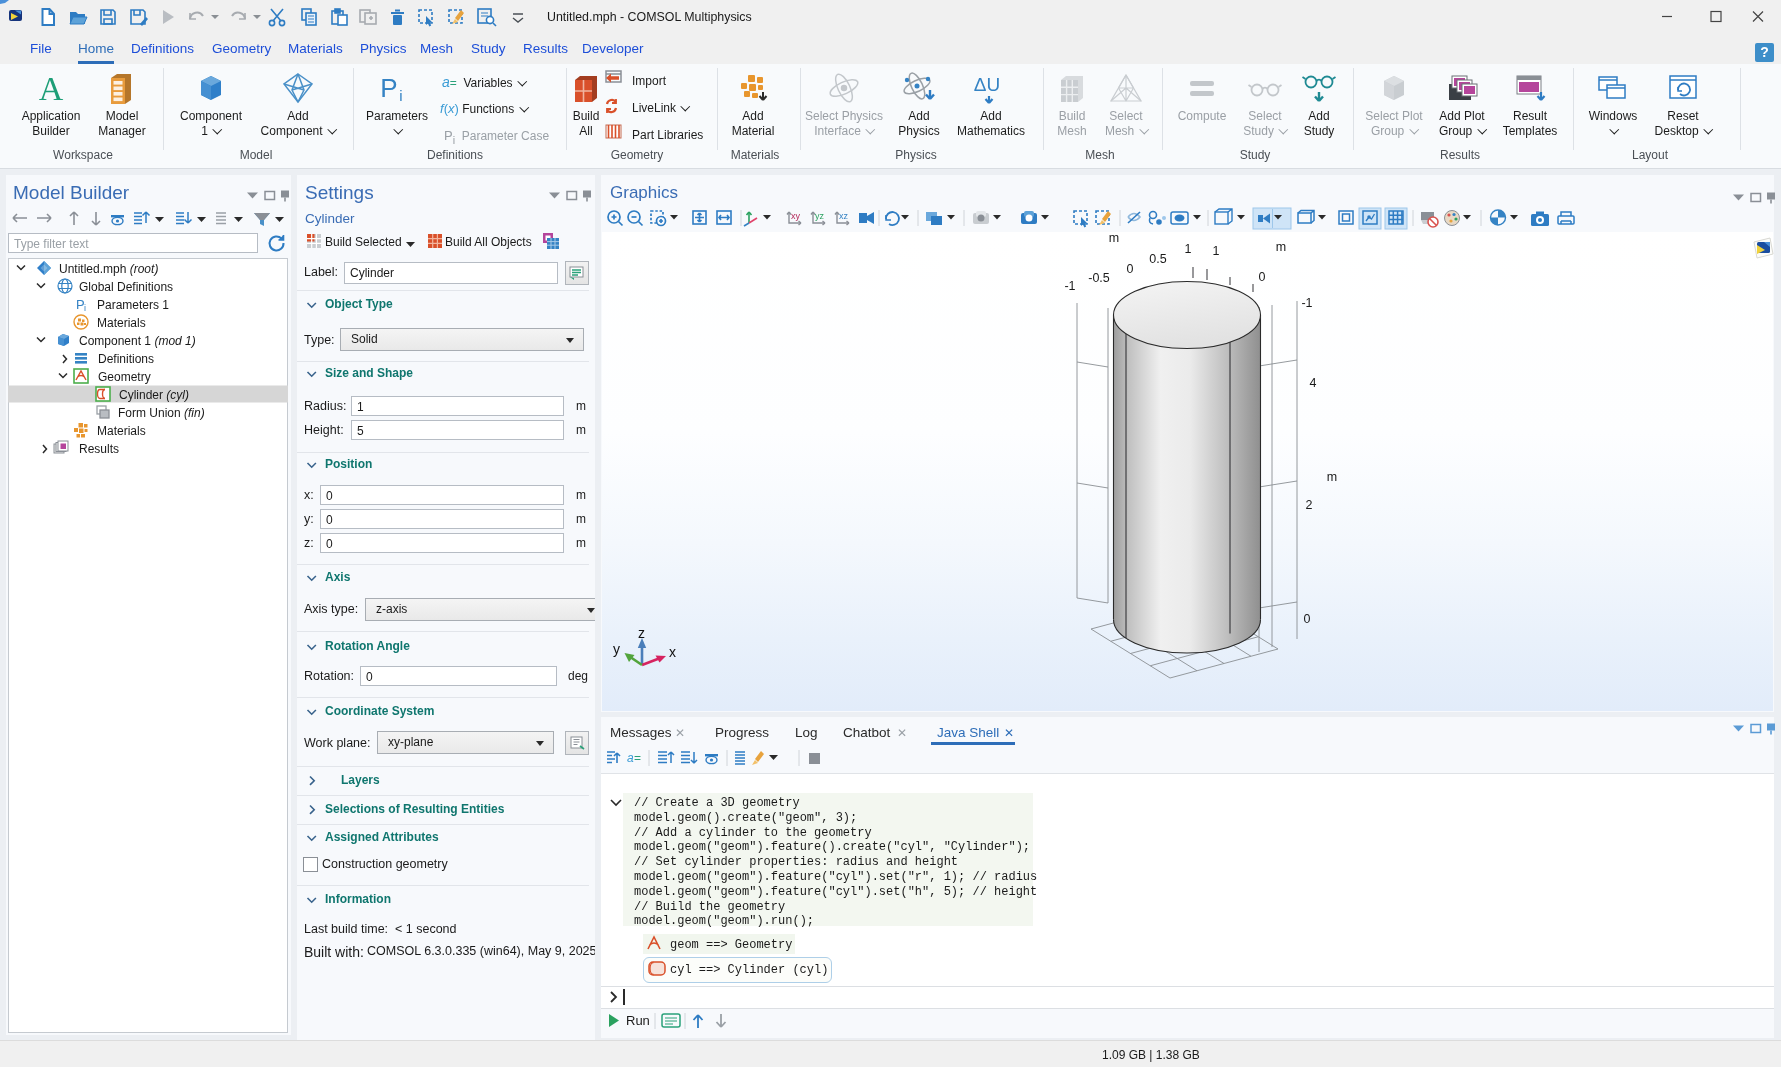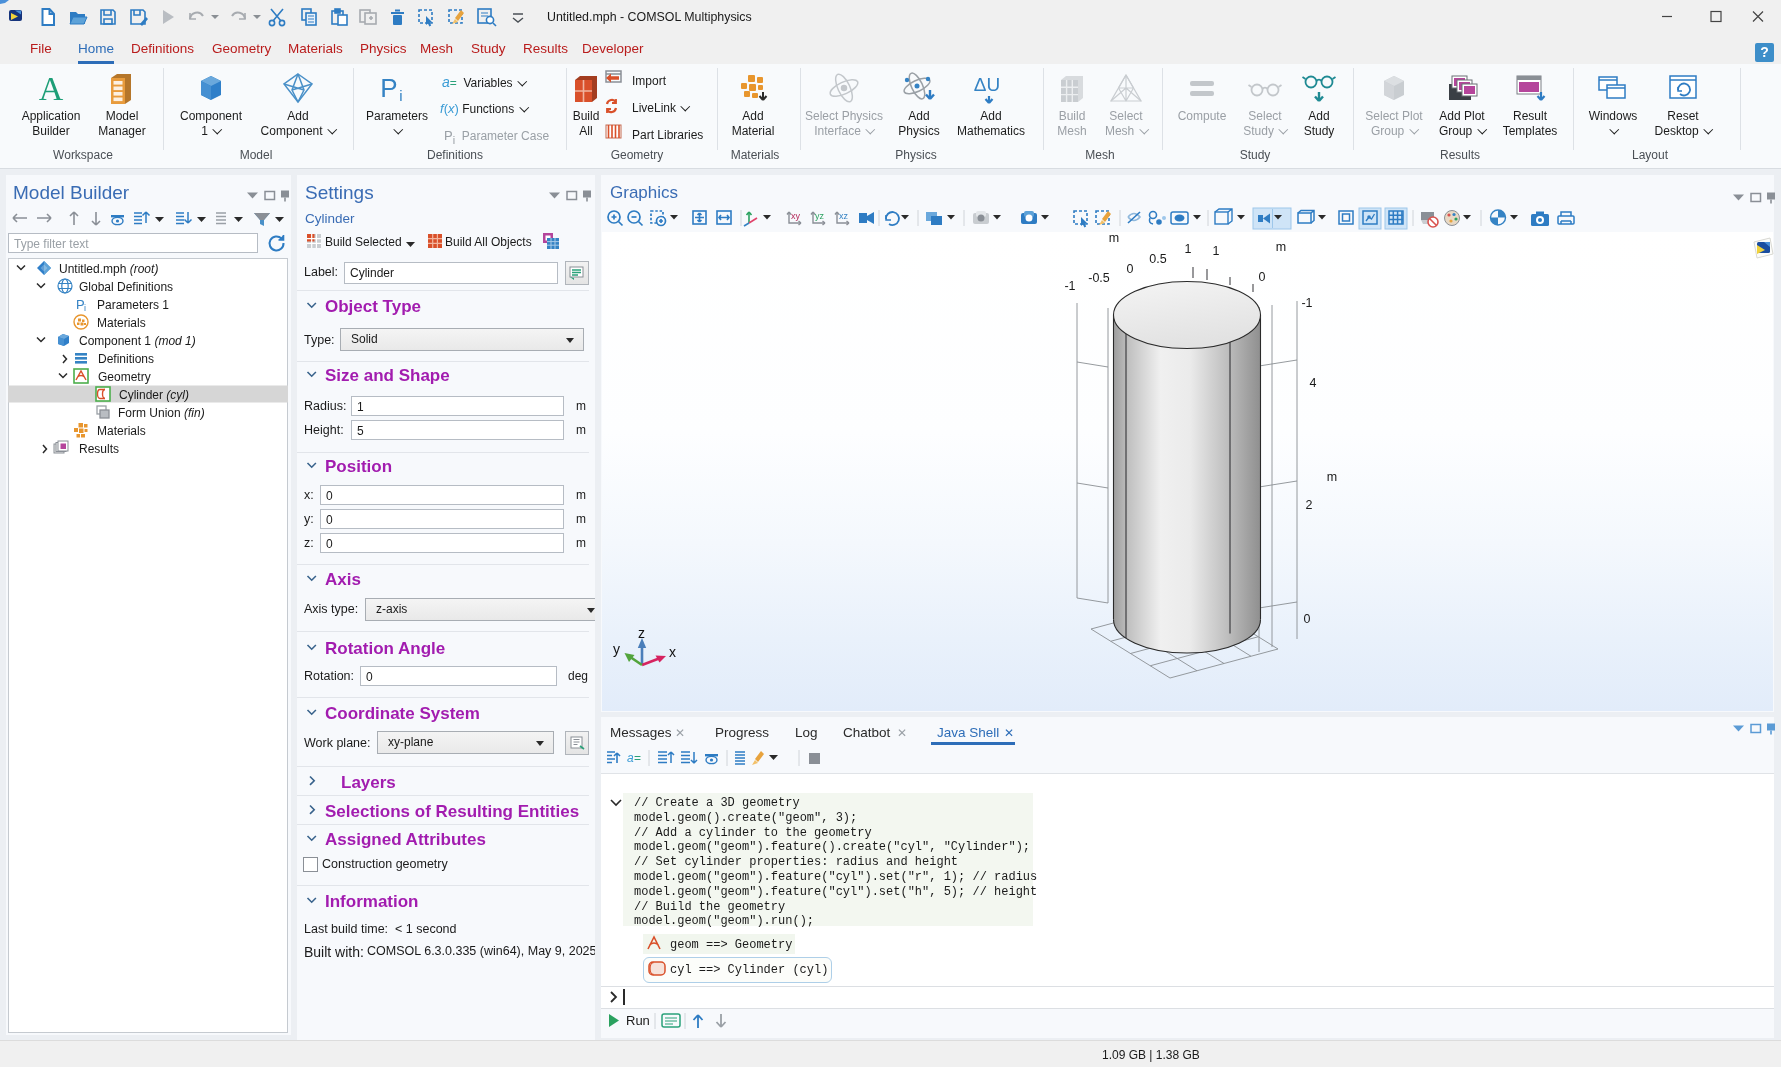--- a/index.html
+++ b/index.html
@@ -3,36 +3,36 @@
 <meta charset="utf-8">
 <style>
 html,body{margin:0;padding:0;}
 body{width:1781px;height:1067px;overflow:hidden;position:relative;background:#eceff3;font-family:"Liberation Sans",sans-serif;-webkit-font-smoothing:antialiased;}
 .abs{position:absolute;}
 .t{position:absolute;white-space:nowrap;font-size:12px;color:#1a1a1a;}
 svg{position:absolute;overflow:visible;}
 
 #titlebar{position:absolute;left:0;top:0;width:1781px;height:33px;background:#f0f0f0;}
 #menubar{position:absolute;left:0;top:33px;width:1781px;height:31px;background:#f0f0f0;}
-.menu{position:absolute;top:8px;font-size:13.5px;color:#b91c1c;}
+.menu{position:absolute;top:8px;font-size:13.5px;color:#1d4ed8;}
 #ribbon{position:absolute;left:0;top:64px;width:1781px;height:104px;background:#f8fafc;border-bottom:1px solid #d8dce1;}
 .rsep{position:absolute;top:4px;height:82px;width:1px;background:#dde1e6;}
 .glabel{position:absolute;top:84px;font-size:12px;color:#4a4f55;text-align:center;}
 .bigbtn{position:absolute;top:6px;width:86px;text-align:center;font-size:12px;color:#1c1c1c;line-height:15px;}
 .bigbtn .ic{display:block;margin:0 auto 3px auto;width:36px;height:36px;position:relative;}
 .ic>svg{left:0;top:0;}
 .gray{color:#9a9fa5;}
 .cv{display:inline-block;width:5.5px;height:5.5px;border-right:1.5px solid currentColor;border-bottom:1.5px solid currentColor;transform:rotate(45deg);position:relative;top:-3px;margin-left:3px;}
 .smitem{position:absolute;font-size:12px;color:#1c1c1c;}
 .smitem.gray{color:#9aa0a6;}
 
 .panel{position:absolute;background:#f7f9fc;}
 .ptitle{position:absolute;font-size:19px;color:#3a6cb4;}
 .psub{position:absolute;font-size:13.5px;color:#3a6cb4;}
-.sechead{position:absolute;font-size:17px;font-weight:bold;color:#a21caf;}
+.sechead{position:absolute;font-size:12px;font-weight:bold;color:#0f766e;}
 .sep{position:absolute;height:1px;background:#e2e5ea;}
 .inp{position:absolute;background:#fff;border:1px solid #b6bcc4;font-size:12px;color:#1a1a1a;padding:0 0 0 5px;line-height:20px;height:20px;box-sizing:border-box;}
 .dd{position:absolute;background:linear-gradient(#f4f4f4,#e9e9e9);border:1px solid #a8adb3;font-size:12px;color:#1a1a1a;line-height:21px;height:23px;box-sizing:border-box;padding-left:10px;}
 .dd:after{content:"";position:absolute;right:9px;top:9px;border-left:4.5px solid transparent;border-right:4.5px solid transparent;border-top:5px solid #2a2a2a;}
 .unit{position:absolute;font-size:12px;color:#1a1a1a;}
 .mono{font-family:"Liberation Mono",monospace;}
 
 .tab{position:absolute;top:8px;font-size:13.5px;color:#2a2a2a;}
 .tabx{position:absolute;top:9px;font-size:12px;color:#9aa0a6;}
 #statusbar{position:absolute;left:0;top:1040px;width:1781px;height:27px;background:#f0f0f0;border-top:1px solid #dcdcdc;}

